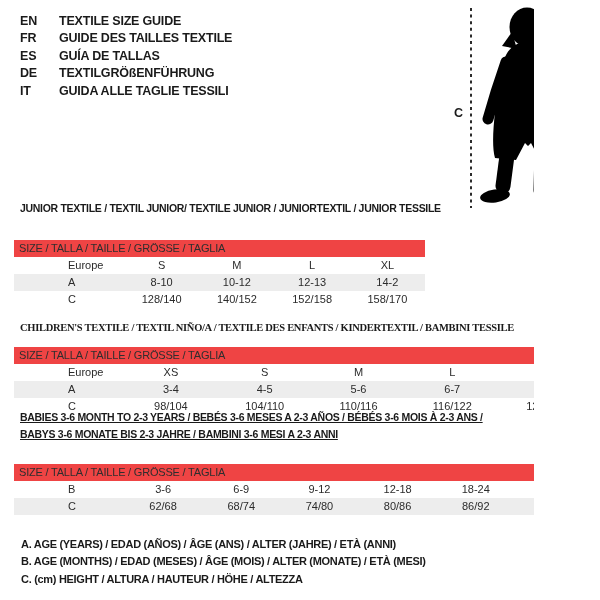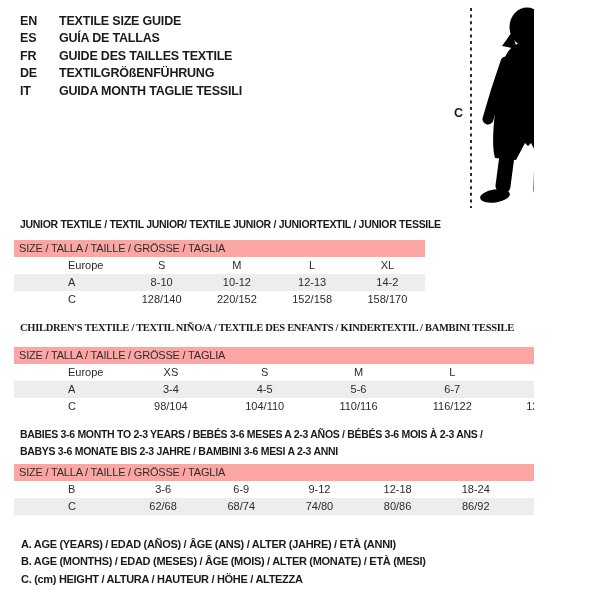--- a/index.html
+++ b/index.html
@@ -11,64 +11,64 @@
   .lang-row{display:flex;font-weight:bold;font-size:12.5px;line-height:17.4px;letter-spacing:-0.2px;white-space:nowrap;}
   .lang-code{width:39px;}
 
   
   #figure{position:absolute;left:428px;top:2px;width:172px;height:212px;}
   #figure svg{display:block;}
   #figure-label{position:absolute;left:26px;top:104px;font-weight:bold;font-size:12.5px;}
 
   
   .table-heading{position:absolute;font-weight:bold;font-size:10.5px;letter-spacing:-0.3px;line-height:17px;white-space:nowrap;}
-  .h0{left:20px;top:216px;}
+  .h0{left:20px;top:200px;}
   .h1{left:20px;top:319px;font-family:Liberation Serif, serif;}
-  .h2{left:20px;top:426px;}
+  .h2{left:20px;top:409px;text-decoration:underline;}
 
   
   .size-table{position:absolute;}
   .t0{left:14px;top:240px;width:411px;}
   .t1{left:14px;top:347px;width:579px;}
   .t2{left:14px;top:464px;width:579px;}
-  .size-bar{height:17px;line-height:17px;background:#fca5a5;color:#2e2e2e;font-size:11px;padding-left:5px;letter-spacing:-0.2px;}
+  .size-bar{height:17px;line-height:17px;background:#ef4444;color:#2e2e2e;font-size:11px;padding-left:5px;letter-spacing:-0.2px;}
   .trow{display:flex;height:17px;line-height:17px;font-size:11px;color:#2b2b2b;}
   .trow.alt{background:#ededed;}
   .tlabel{width:56px;padding-left:6px;margin-left:48px;}
   .tcell{flex:1;text-align:center;}
 
   
   #footnotes{position:absolute;left:21px;top:536px;}
   .footnote{font-weight:bold;font-size:11px;line-height:17.3px;letter-spacing:-0.3px;white-space:nowrap;}
 </style>
 </head>
 <body>
 
 <div id="page">
 
   <div id="lang-list">
       <div class="lang-row">
         <span class="lang-code">EN</span>
         <span class="lang-title">TEXTILE SIZE GUIDE</span>
       </div>
       <div class="lang-row">
+        <span class="lang-code">FR</span>
+        <span class="lang-title">GUIDE DES TAILLES TEXTILE</span>
+      </div>
+      <div class="lang-row">
         <span class="lang-code">ES</span>
         <span class="lang-title">GUÍA DE TALLAS</span>
-      </div>
-      <div class="lang-row">
-        <span class="lang-code">FR</span>
-        <span class="lang-title">GUIDE DES TAILLES TEXTILE</span>
       </div>
       <div class="lang-row">
         <span class="lang-code">DE</span>
         <span class="lang-title">TEXTILGRÖßENFÜHRUNG</span>
       </div>
       <div class="lang-row">
         <span class="lang-code">IT</span>
-        <span class="lang-title">GUIDA MONTH TAGLIE TESSILI</span>
+        <span class="lang-title">GUIDA ALLE TAGLIE TESSILI</span>
       </div>
     </div>
 
   <div id="figure">
     <svg width="172" height="212" viewBox="0 0 172 212">
 
       <line x1="43" y1="6" x2="43" y2="206" stroke="#2b2b2b" stroke-width="2" stroke-dasharray="3 3.6"></line>
       <g fill="#000">
 
         <ellipse cx="99" cy="25" rx="17.5" ry="19.5"></ellipse>
@@ -110,21 +110,21 @@
         <div class="trow alt">
           <span class="tlabel">A</span>
           <span class="tcell">8-10</span>
           <span class="tcell">10-12</span>
           <span class="tcell">12-13</span>
           <span class="tcell">14-2</span>
         </div>
         <div class="trow">
           <span class="tlabel">C</span>
           <span class="tcell">128/140</span>
-          <span class="tcell">220/152</span>
+          <span class="tcell">140/152</span>
           <span class="tcell">152/158</span>
           <span class="tcell">158/170</span>
         </div>
       </div>
       <div class="table-heading h1">
         <div class="heading-line">CHILDREN'S TEXTILE / TEXTIL NIÑO/A / TEXTILE DES ENFANTS / KINDERTEXTIL / BAMBINI TESSILE</div>
       </div>
       <div class="size-table t1">
         <div class="size-bar">SIZE / TALLA / TAILLE / GRÖSSE / TAGLIA</div>
         <div class="trow">

